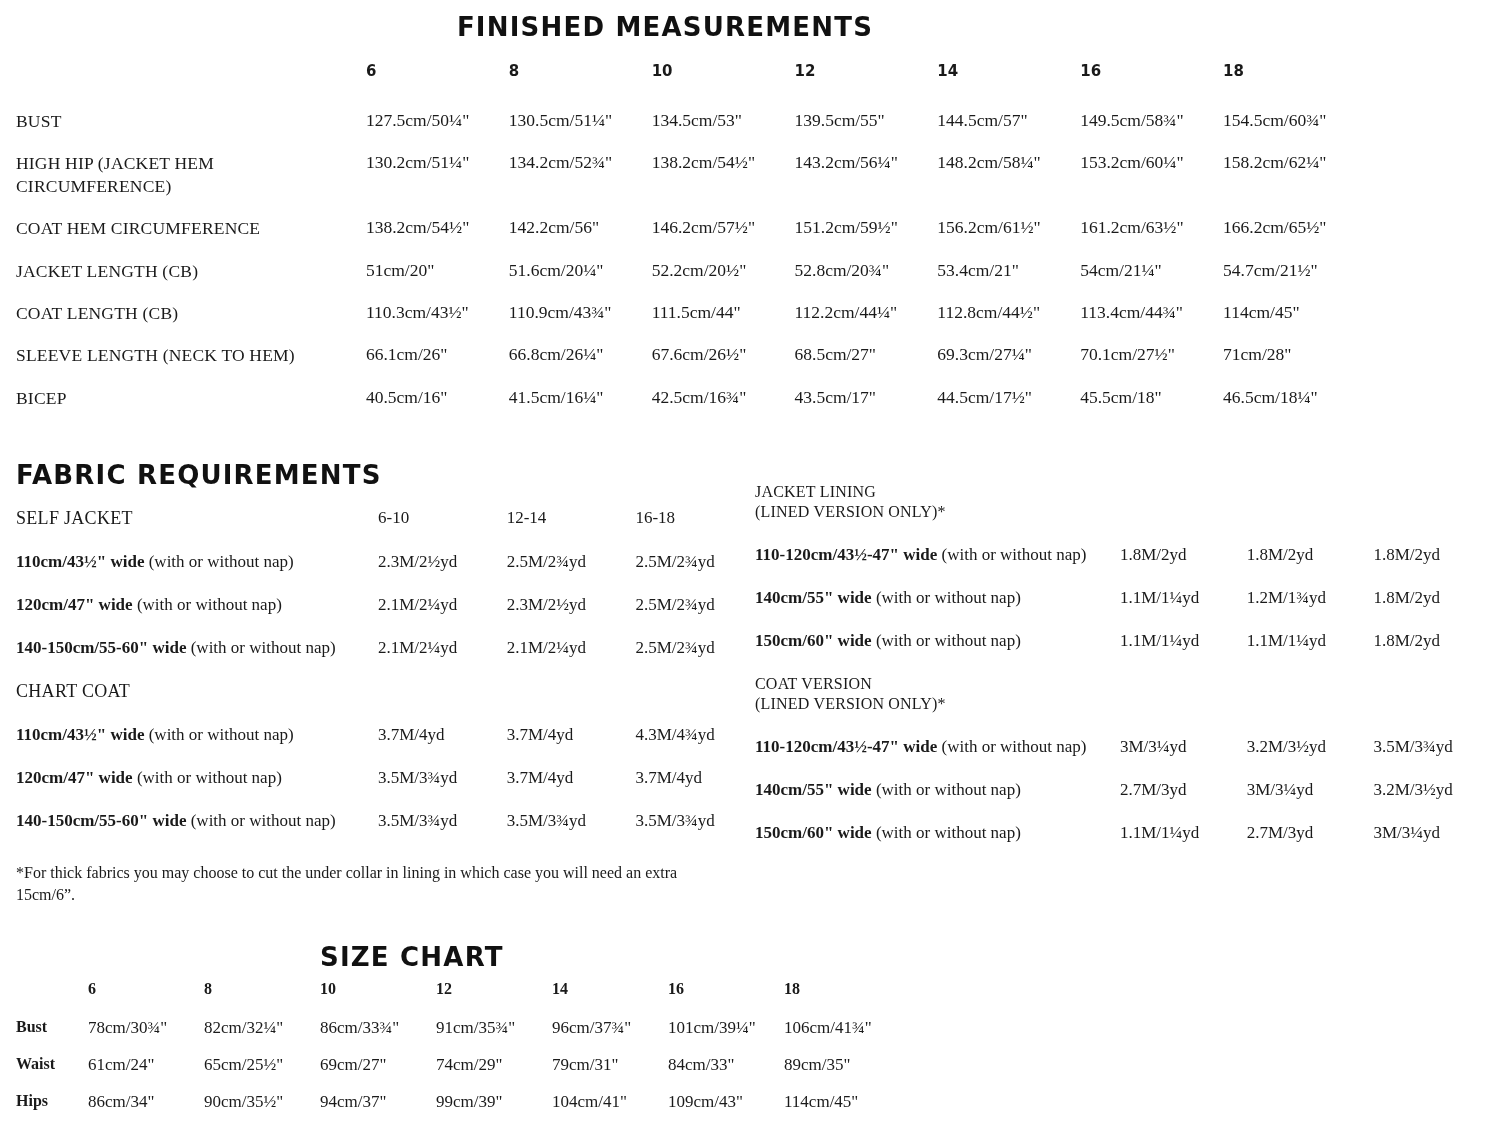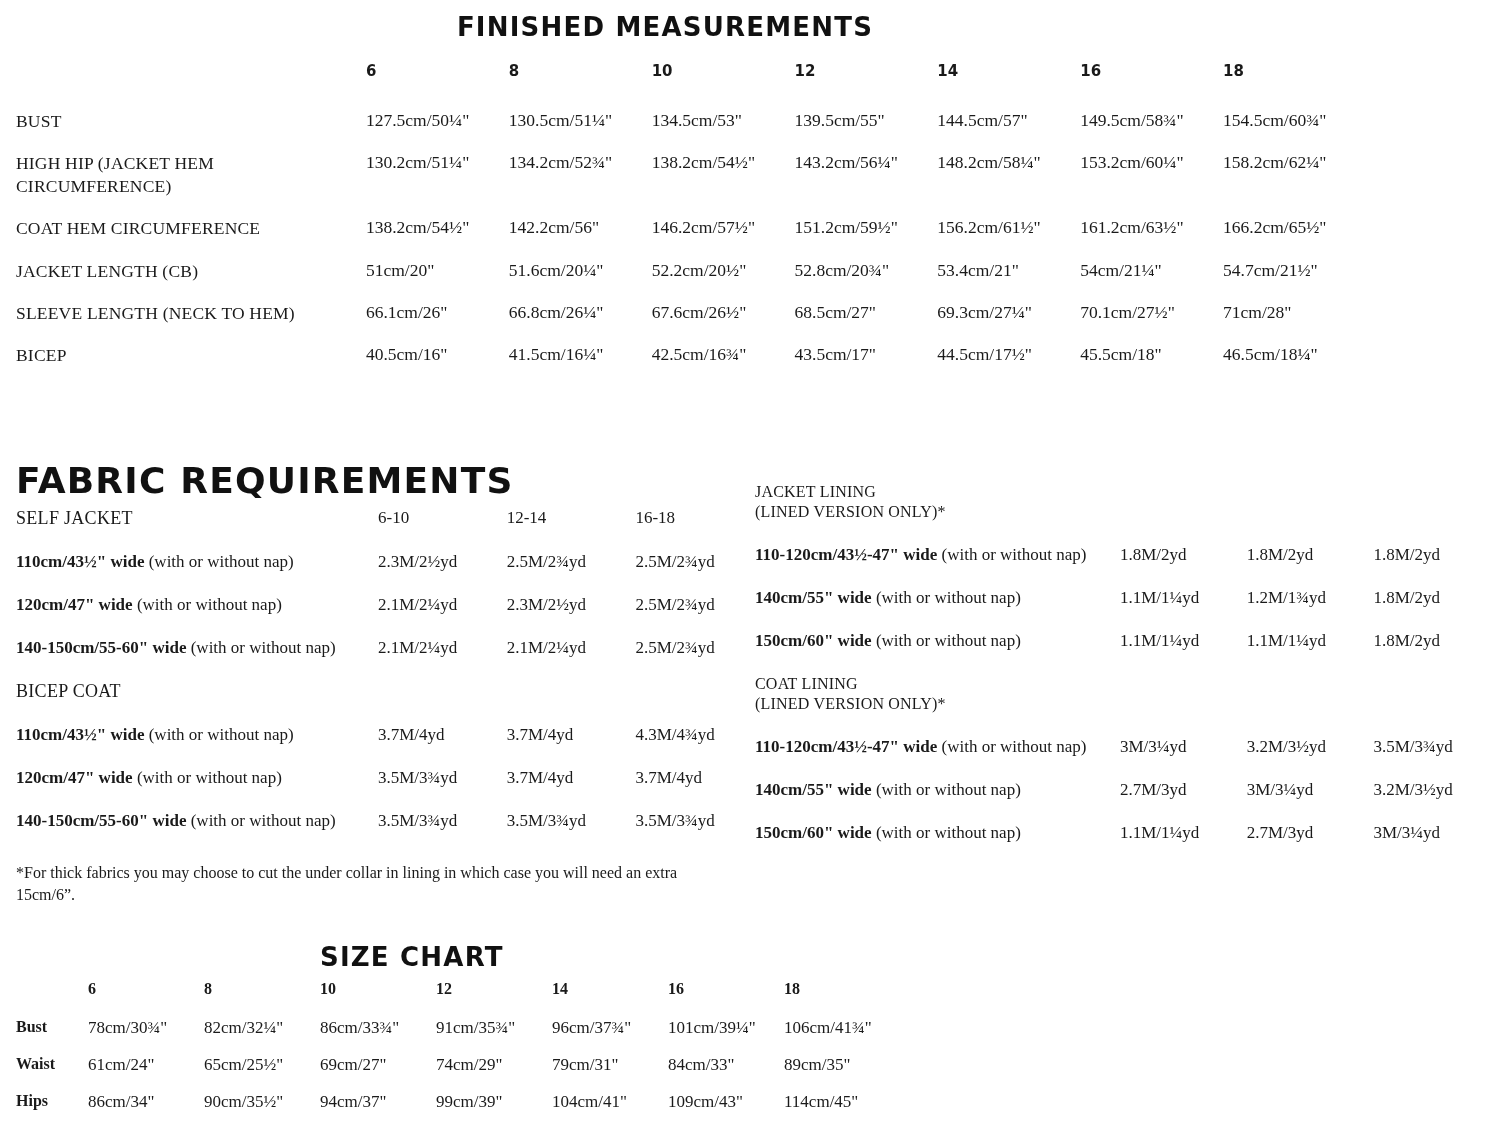--- a/index.html
+++ b/index.html
@@ -34,21 +34,21 @@
     top: 12px;
     left: 0;
     width: 1330px;
     text-align: center;
     font-size: 26px;
   }
   .title-fabric {
     position: absolute;
     top: 460px;
     left: 16px;
-    font-size: 36px;
+    font-size: 26px;
   }
   .title-size {
     position: absolute;
     top: 942px;
     left: 300px;
     font-size: 26px;
     margin-left: 20px;
   }
 
   
@@ -240,20 +240,30 @@
         <th>JACKET LENGTH (CB)</th>
         <td>51cm/20"</td>
         <td>51.6cm/20¼"</td>
         <td>52.2cm/20½"</td>
         <td>52.8cm/20¾"</td>
         <td>53.4cm/21"</td>
         <td>54cm/21¼"</td>
         <td>54.7cm/21½"</td>
       </tr>
       <tr>
+        <th>COAT LENGTH (CB)</th>
+        <td>110.3cm/43½"</td>
+        <td>110.9cm/43¾"</td>
+        <td>111.5cm/44"</td>
+        <td>112.2cm/44¼"</td>
+        <td>112.8cm/44½"</td>
+        <td>113.4cm/44¾"</td>
+        <td>114cm/45"</td>
+      </tr>
+      <tr>
         <th>SLEEVE LENGTH (NECK TO HEM)</th>
         <td>66.1cm/26"</td>
         <td>66.8cm/26¼"</td>
         <td>67.6cm/26½"</td>
         <td>68.5cm/27"</td>
         <td>69.3cm/27¼"</td>
         <td>70.1cm/27½"</td>
         <td>71cm/28"</td>
       </tr>
       <tr>
@@ -292,21 +302,21 @@
           <td>2.3M/2½yd</td>
           <td>2.5M/2¾yd</td>
         </tr>
         <tr>
           <td><span class="wide">140-150cm/55-60" wide</span><span class="note-normal"> (with or without nap)</span></td>
           <td>2.1M/2¼yd</td>
           <td>2.1M/2¼yd</td>
           <td>2.5M/2¾yd</td>
         </tr>
         <tr>
-          <th class="grp-head">BICEP COAT</th>
+          <th class="grp-head">CHART COAT</th>
           <th></th>
           <th></th>
           <th></th>
         </tr>
         <tr>
           <td><span class="wide">110cm/43½" wide</span><span class="note-normal"> (with or without nap)</span></td>
           <td>3.7M/4yd</td>
           <td>3.7M/4yd</td>
           <td>4.3M/4¾yd</td>
         </tr>
@@ -351,21 +361,21 @@
           <td>1.8M/2yd</td>
         </tr>
         <tr>
           <td><span class="wide">150cm/60" wide</span><span class="note-normal"> (with or without nap)</span></td>
           <td>1.1M/1¼yd</td>
           <td>1.1M/1¼yd</td>
           <td>1.8M/2yd</td>
         </tr>
         <tr>
           <th class="lining-head">
-            <span>COAT LINING</span><br>
+            <span>COAT VERSION</span><br>
             <span>(LINED VERSION ONLY)*</span>
           </th>
           <th></th>
           <th></th>
           <th></th>
         </tr>
         <tr>
           <td><span class="wide">110-120cm/43½-47" wide</span><span class="note-normal"> (with or without nap)</span></td>
           <td>3M/3¼yd</td>
           <td>3.2M/3½yd</td>

